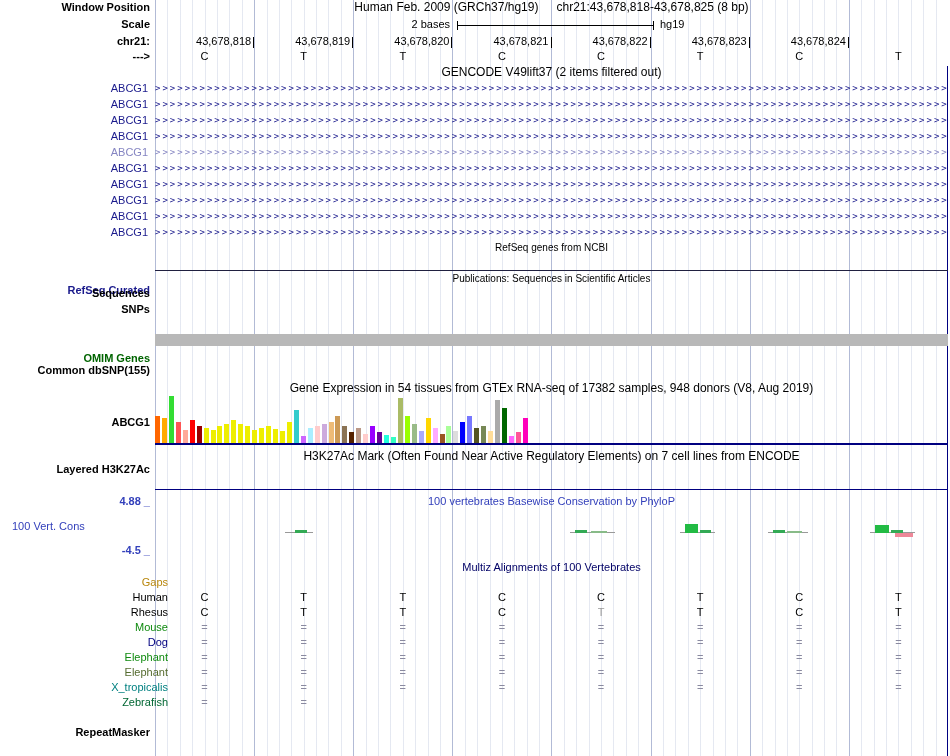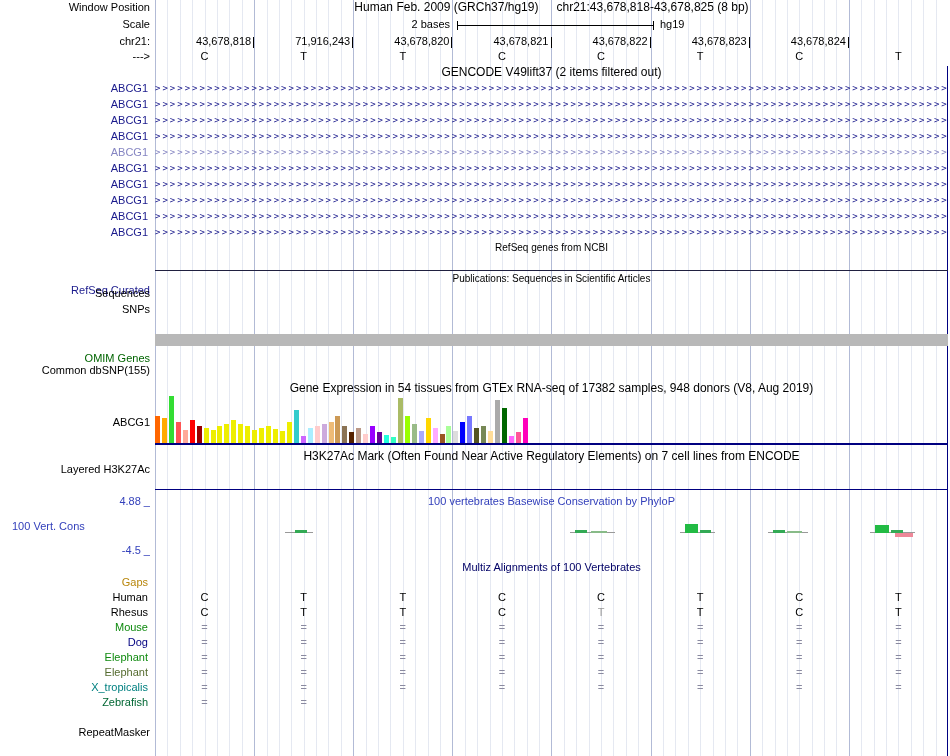--- a/index.html
+++ b/index.html
@@ -3,21 +3,21 @@
 <meta charset="utf-8">
 <style>
   html,body{margin:0;padding:0;background:#fff;}
   .page{position:relative;width:950px;height:756px;background:#fff;overflow:hidden;
         font-family:"Liberation Sans",sans-serif;font-size:11px;color:#000;}
   .track-bg{position:absolute;left:155px;top:0;width:793px;height:756px;
     background-image:
       repeating-linear-gradient(to right, rgba(60,80,150,0.30) 0px, rgba(60,80,150,0.30) 1px, transparent 1px, transparent 99.125px),
       repeating-linear-gradient(to right, rgba(110,130,180,0.18) 0px, rgba(110,130,180,0.18) 1px, transparent 1px, transparent 12.39px);}
   .right-edge{position:absolute;left:947px;top:66px;width:1px;height:690px;background:#000080;}
-  .lbl{position:absolute;left:0;width:150px;text-align:right;line-height:13px;white-space:nowrap;}
+  .lbl{position:absolute;left:0;width:150px;text-align:right;line-height:13px;white-space:nowrap;font-weight:bold;}
   .title{position:absolute;left:155px;width:793px;text-align:center;line-height:13px;white-space:nowrap;}
   .sm{font-size:10px;}
   .md{font-size:12px;}
   .row{position:absolute;left:155px;width:793px;height:14px;}
   .coord{position:absolute;top:0;width:110px;text-align:right;line-height:13px;}
   .coord-tick{position:absolute;top:2px;width:1px;height:11px;background:#000;}
   .basecell{position:absolute;top:0;width:99px;text-align:center;line-height:13px;}
   .scale-value{position:absolute;left:340px;top:18px;width:110px;text-align:right;line-height:13px;}
   .scale-bracket{position:absolute;left:457px;top:21px;width:195px;height:9px;
      border-left:1px solid #000;border-right:1px solid #000;
@@ -26,21 +26,21 @@
   .track{position:absolute;left:155px;width:793px;}
   .gene-row{position:absolute;left:0;width:100%;height:13px;overflow:hidden;white-space:nowrap;
      font-family:"DejaVu Sans Mono",monospace;font-size:9px;letter-spacing:2px;line-height:12px;}
   .gene-lbl{position:absolute;left:0;width:148px;text-align:right;line-height:14px;}
   .hline{position:absolute;left:155px;width:793px;background:#000080;}
   .omim-bar{position:absolute;left:155px;top:334px;width:793px;height:12px;background:#b8b8b8;}
   .gtex-chart{position:absolute;left:155px;top:396px;width:793px;height:48px;}
   .gtex-bar{position:absolute;bottom:0;width:5px;}
   .phylop-track{position:absolute;left:155px;top:495px;width:793px;height:60px;}
   .pmark{position:absolute;}
-  .sp-lbl{position:absolute;left:0;width:148px;text-align:right;line-height:13px;}
+  .sp-lbl{position:absolute;left:0;width:148px;text-align:right;line-height:13px;padding-left:20px;}
   .sp-row{position:absolute;left:0;width:100%;height:13px;}
   .sp-cell{position:absolute;top:0;width:99px;text-align:center;line-height:13px;}
   .blue{color:#3340bb;}
   .navy{color:#000066;}
   .green{color:#006400;}
   .hdr-gap{margin-left:18px;}
 </style>
 </head>
 <body>
 
@@ -55,21 +55,21 @@
 
   <div class="lbl" style="top:18px">Scale</div>
   <div class="scale-value">2 bases</div>
   <div class="scale-bracket"></div>
   <div class="scale-asm">hg19</div>
 
   <div class="lbl" style="top:35px">chr21:</div>
   <div class="row" style="top:35px">
       <div class="coord" style="left: -13.875px;">43,678,818</div>
       <div class="coord-tick" style="left: 98.125px;"></div>
-      <div class="coord" style="left: 85.25px;">71,916,243</div>
+      <div class="coord" style="left: 85.25px;">43,678,819</div>
       <div class="coord-tick" style="left: 197.25px;"></div>
       <div class="coord" style="left: 184.375px;">43,678,820</div>
       <div class="coord-tick" style="left: 296.375px;"></div>
       <div class="coord" style="left: 283.5px;">43,678,821</div>
       <div class="coord-tick" style="left: 395.5px;"></div>
       <div class="coord" style="left: 382.625px;">43,678,822</div>
       <div class="coord-tick" style="left: 494.625px;"></div>
       <div class="coord" style="left: 481.75px;">43,678,823</div>
       <div class="coord-tick" style="left: 593.75px;"></div>
       <div class="coord" style="left: 580.875px;">43,678,824</div>

